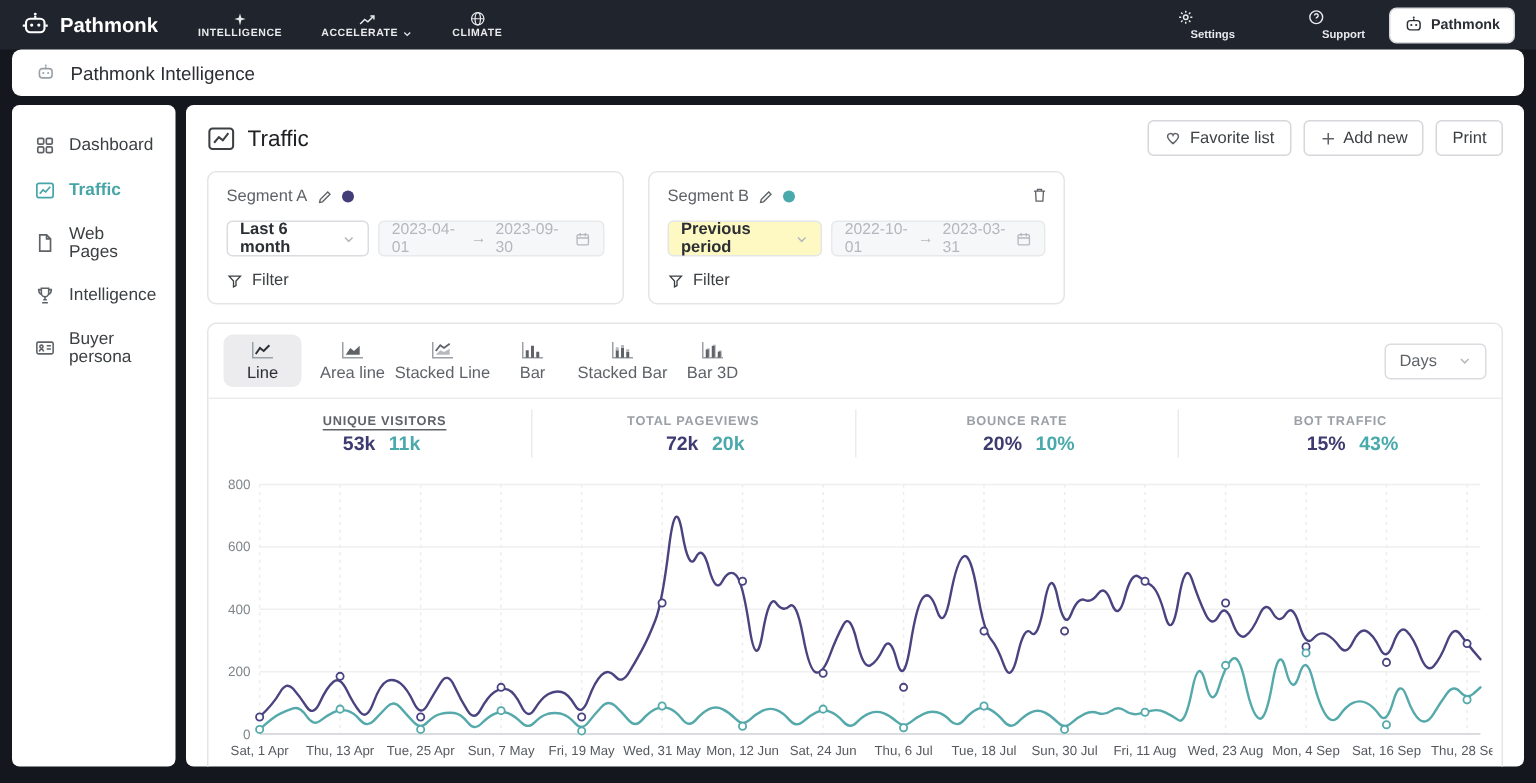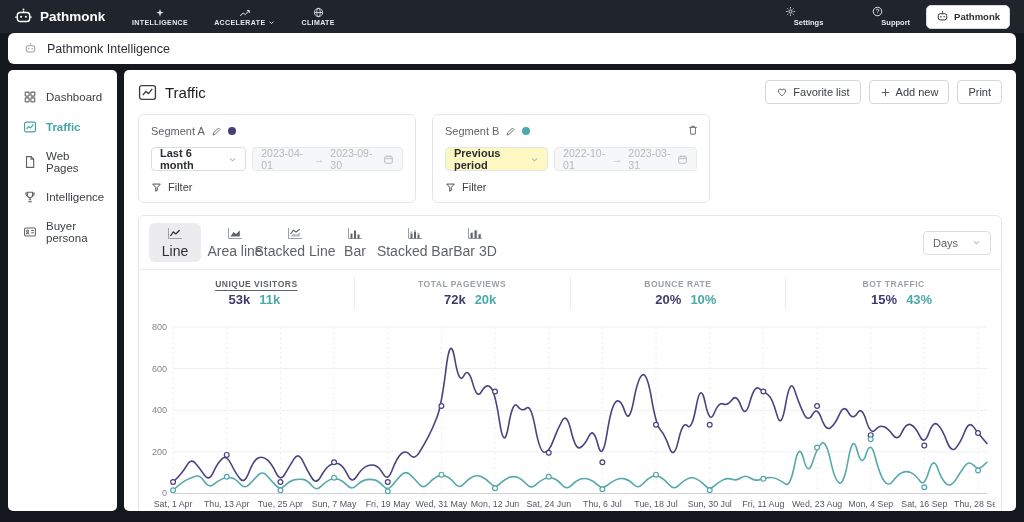--- a/index.html
+++ b/index.html
@@ -54,21 +54,21 @@
   .seg-select.gray { background:#fef9c3; border-color:#e4e5e7; }
   .seg-dates { display:flex; align-items:center; gap:6px; background:#f6f7f8; border:1px solid #e8e9eb;
     border-radius:4px; height:24px; padding:0 8px; font-size:10.5px; color:#b4b8bd; cursor:pointer; }
   .seg-filter { display:flex; align-items:center; gap:6px; margin-top:10px; font-size:11px; color:#3c4043; cursor:pointer; }
 
   
   .chart-panel { border:1px solid #e4e5e7; border-radius:6px; margin-top:12px; }
   .type-row { display:flex; align-items:center; padding:7px 10px; border-bottom:1px solid #ececee; }
   .ctype { width:52px; display:flex; flex-direction:column; align-items:center; gap:2px; padding:4px 0 3px 0;
     border-radius:6px; cursor:pointer; color:#5f6368; }
-  .ctype .lbl { font-size:14px; white-space:nowrap; }
+  .ctype .lbl { font-size:11px; white-space:nowrap; }
   .ctype.active { background:#ececee; color:#2b2e33; }
   .type-row .spacer { flex:1; }
   .days-select { display:flex; align-items:center; gap:14px; border:1px solid #dadce0; border-radius:4px;
     height:24px; padding:0 9px; font-size:11px; color:#5f6368; cursor:pointer;margin-left:24px; }
 
   .stats-row { display:flex; padding:7px 0 8px 0; }
   .stat-col { flex:1; display:flex; flex-direction:column; align-items:center; gap:3px; padding:2px 0; cursor:pointer; }
   .stat-col + .stat-col { border-left:1px solid #ececee; }
   .stat-lbl { font-size:8.5px; font-weight:700; letter-spacing:.5px; color:#9aa0a6; }
   .stat-col.active .stat-lbl { color:#5f6368; text-decoration:underline; text-underline-offset:3px;padding-left:20px; }

